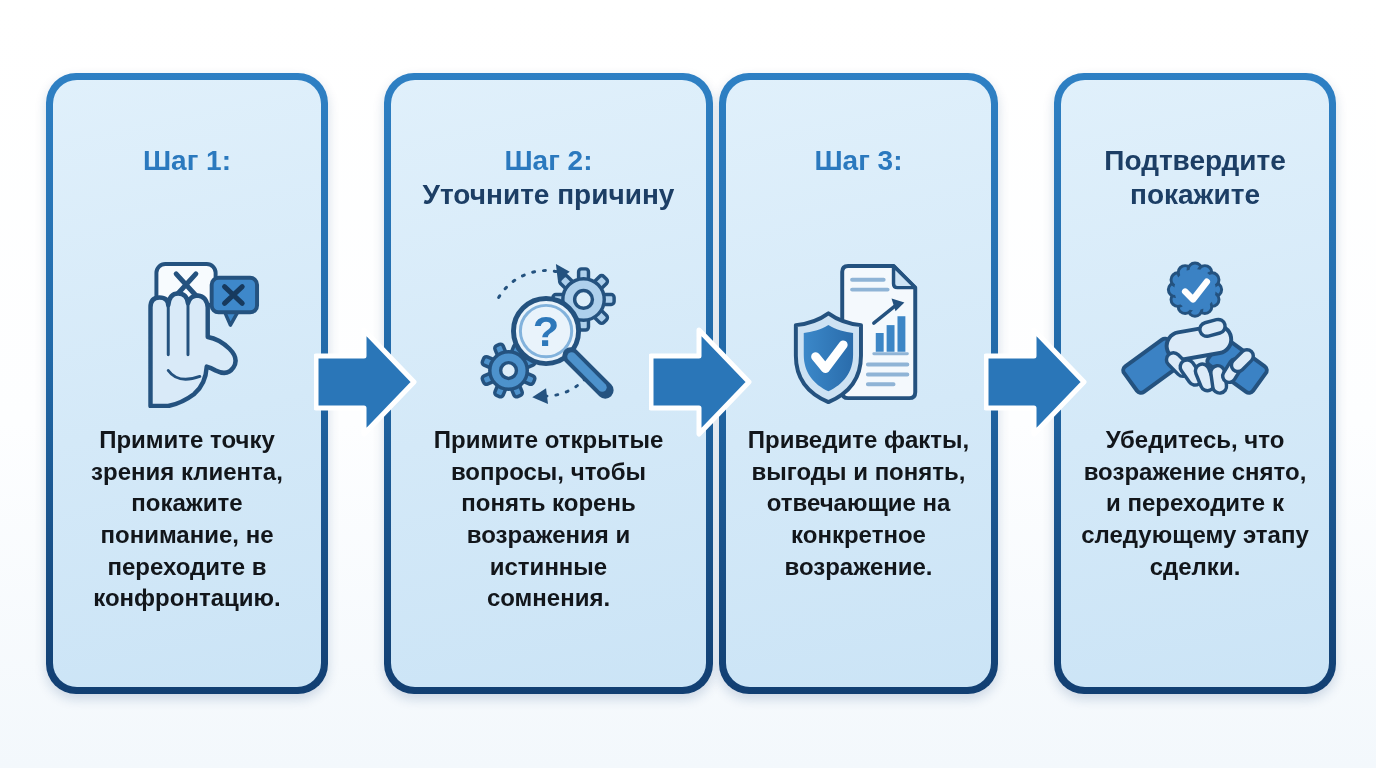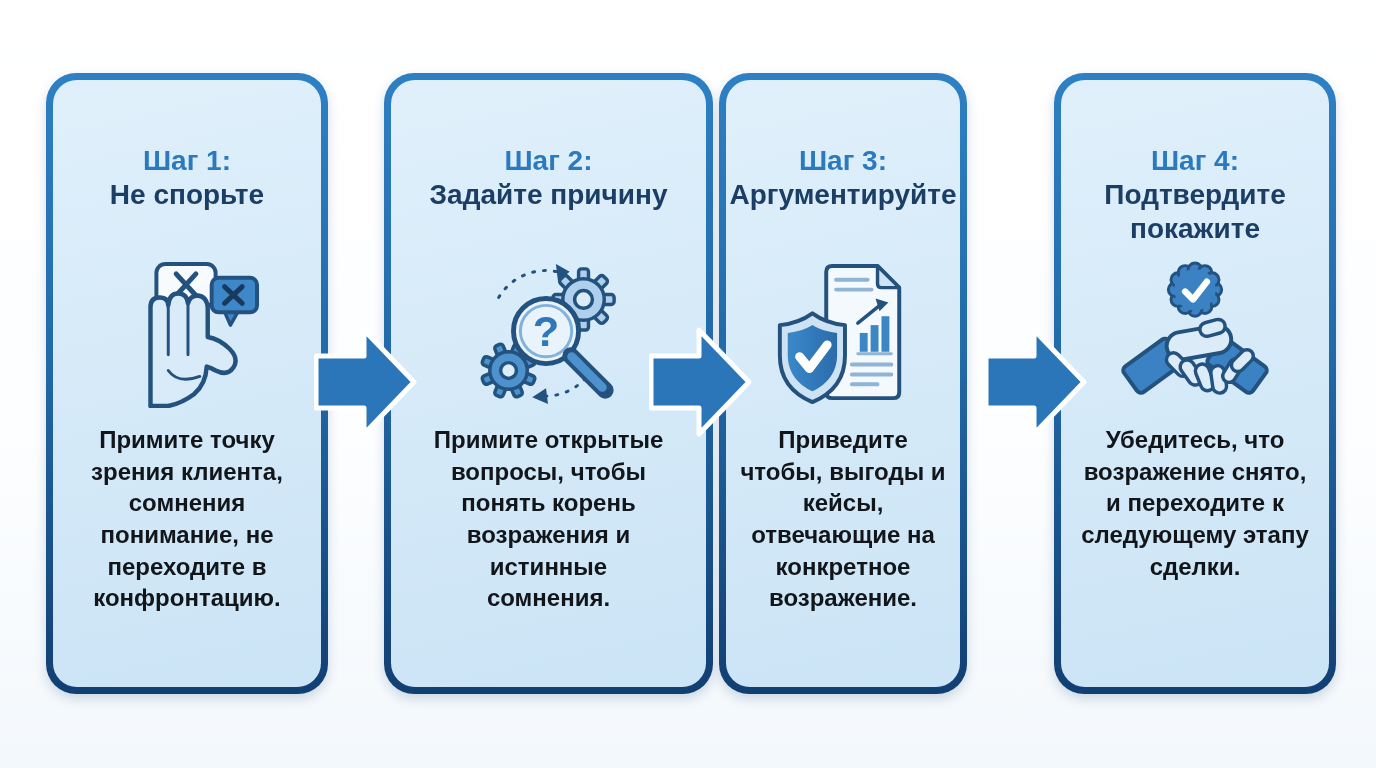--- a/index.html
+++ b/index.html
@@ -17,21 +17,21 @@
     box-shadow:0 5px 12px rgba(18,63,114,0.18);
   }
   .card-inner {
     position:absolute; inset:7px; border-radius:24px;
     background:linear-gradient(168deg,#e0f0fb 0%,#d4e9f8 55%,#cbe4f6 100%);
     display:flex; flex-direction:column; align-items:center;
     padding:4px 12px; text-align:center;
   }
   .card-1 { left:46px;  width:282px; }
   .card-2 { left:384px; width:329px; }
-  .card-3 { left:719px; width:248px; }
+  .card-3 { left:719px; width:279px; }
   .card-4 { left:1054px;width:282px; }
 
   .title-block { margin-top:60px; height:114px; line-height:1.22; }
   .step-label { display:block; font-size:28px; font-weight:bold; color:#2b79be; }
   .step-title { display:block; font-size:28px; font-weight:bold; color:#1c3e65; }
 
   .icon-area { height:152px; display:flex; align-items:center; justify-content:center; }
   .icon-area svg { width:148px; height:148px; }
 
   .desc {
@@ -45,46 +45,45 @@
 </style>
 </head>
 <body>
 
 <div class="stage">
 
   <div class="card card-1">
     <div class="card-inner">
       <div class="title-block">
         <span class="step-label">Шаг 1:</span>
-        <span class="step-title">Не спорьте</span>
       </div>
       <div class="icon-area">
         <svg viewBox="0 0 150 150" aria-hidden="true">
 
           <rect x="44" y="4" width="60" height="42" rx="9" fill="#f7fbfe" stroke="#24527f" stroke-width="4"></rect>
           <path d="M64,14 L84,36 M84,14 L64,36" stroke="#24527f" stroke-width="5" stroke-linecap="round" fill="none"></path>
 
           <path d="M112,50 L128,50 L119,66 Z" fill="#3e88ca" stroke="#24527f" stroke-width="3.5" stroke-linejoin="round"></path>
           <rect x="100" y="18" width="46" height="35" rx="7" fill="#3e88ca" stroke="#24527f" stroke-width="4"></rect>
           <path d="M113,27 L131,44 M131,27 L113,44" stroke="#173a5e" stroke-width="5" stroke-linecap="round" fill="none"></path>
 
           <path d="M38,148 L38,48 Q38,38 47,38 Q56,38 56,46 Q57,34 66,34 Q75,34 76,44 Q78,36 86,36 Q95,37 96,48 L96,78 Q108,80 118,90 Q128,100 122,109 Q116,118 104,112 Q99,109 95,108 Q94,126 82,136 Q70,145 56,148 Z" fill="#d9eaf8" stroke="#24527f" stroke-width="4.5" stroke-linejoin="round"></path>
           <path d="M56,48 L56,96 M76,46 L76,96" stroke="#24527f" stroke-width="3" stroke-linecap="round" fill="none"></path>
           <path d="M56,112 Q66,126 88,118" stroke="#24527f" stroke-width="3" stroke-linecap="round" fill="none"></path>
         </svg>
       </div>
-      <div class="desc">Примите точку зрения клиента, сомнения понимание, не переходите в конфронтацию.</div>
+      <div class="desc">Примите точку зрения клиента, покажите понимание, не переходите в конфронтацию.</div>
     </div>
   </div>
 
   <div class="card card-2">
     <div class="card-inner">
       <div class="title-block">
         <span class="step-label">Шаг 2:</span>
-        <span class="step-title">Задайте причину</span>
+        <span class="step-title">Уточните причину</span>
       </div>
       <div class="icon-area">
         <svg viewBox="0 0 150 150" aria-hidden="true">
 
           <g transform="translate(110,40)" stroke="#24527f" stroke-width="3.5">
             <g fill="#aed0ec">
               <rect x="-5" y="-31" width="10" height="14" rx="3"></rect>
               <rect x="-5" y="-31" width="10" height="14" rx="3" transform="rotate(45)"></rect>
               <rect x="-5" y="-31" width="10" height="14" rx="3" transform="rotate(90)"></rect>
               <rect x="-5" y="-31" width="10" height="14" rx="3" transform="rotate(135)"></rect>
@@ -125,21 +124,20 @@
         </svg>
       </div>
       <div class="desc">Примите открытые вопросы, чтобы понять корень возражения и истинные сомнения.</div>
     </div>
   </div>
 
   <div class="card card-3">
     <div class="card-inner">
       <div class="title-block">
         <span class="step-label">Шаг 3:</span>
-        <span class="step-title">Аргументируйте</span>
       </div>
       <div class="icon-area">
         <svg viewBox="0 0 150 150" aria-hidden="true">
           <defs>
             <linearGradient id="shg" x1="0" y1="0" x2="1" y2="0">
               <stop offset="0" stop-color="#3b88c9"></stop>
                 <stop offset="1" stop-color="#2a6cab"></stop>
             </linearGradient>
           </defs>
 
@@ -155,28 +153,27 @@
           <path d="M90,64 L111,47" stroke="#24527f" stroke-width="3.5" stroke-linecap="round" fill="none"></path>
           <path d="M108,39 L121,43 L112,52 Z" fill="#24527f"></path>
 
           <path d="M84,106 H124 M84,116 H124 M84,126 H110" stroke="#8fb4d6" stroke-width="4" stroke-linecap="round" fill="none"></path>
 
           <path d="M44,54 C55,62 67,65 77,66 L77,97 C77,121 63,136 44,144 C25,136 11,121 11,97 L11,66 C21,65 33,62 44,54 Z" fill="#cde2f3" stroke="#24527f" stroke-width="4" stroke-linejoin="round"></path>
           <path d="M44,66 C52,71 61,73 69,74 L69,96 C69,114 59,126 44,133 C29,126 19,114 19,96 L19,74 C27,73 36,71 44,66 Z" fill="url(#shg)"></path>
           <path d="M31,98 L41,110 L59,86" fill="none" stroke="#ffffff" stroke-width="9" stroke-linecap="round" stroke-linejoin="round"></path>
         </svg>
       </div>
-      <div class="desc">Приведите чтобы, выгоды и кейсы, отвечающие на конкретное возражение.</div>
+      <div class="desc">Приведите факты, выгоды и понять, отвечающие на конкретное возражение.</div>
     </div>
   </div>
 
   <div class="card card-4">
     <div class="card-inner">
       <div class="title-block">
-        <span class="step-label">Шаг 4:</span>
         <span class="step-title">Подтвердите покажите</span>
       </div>
       <div class="icon-area">
         <svg viewBox="0 0 150 150" aria-hidden="true">
 
           <g transform="translate(34,106) rotate(-36)">
             <rect x="-30" y="-16" width="56" height="32" rx="5" fill="#3b82c4" stroke="#24527f" stroke-width="4"></rect>
           </g>
           <g transform="translate(116,106) rotate(36)">
             <rect x="-26" y="-16" width="56" height="32" rx="5" fill="#3b82c4" stroke="#24527f" stroke-width="4"></rect>

